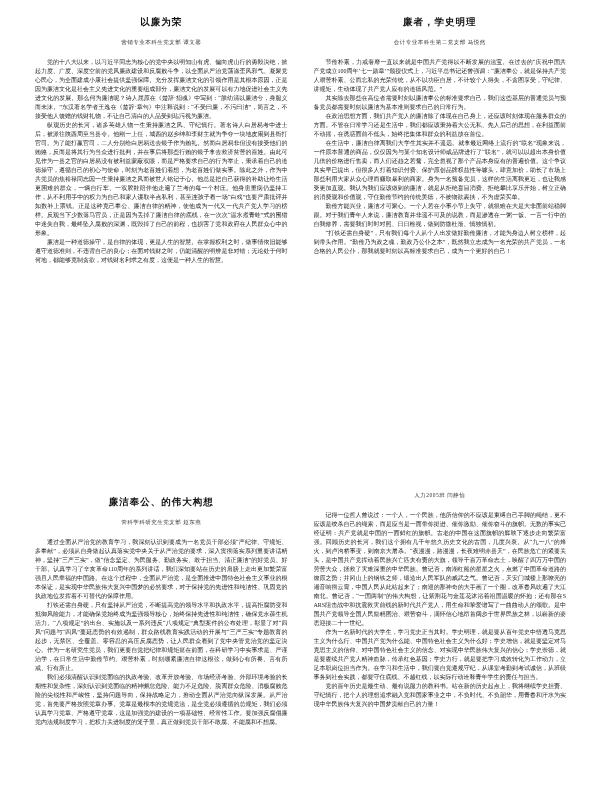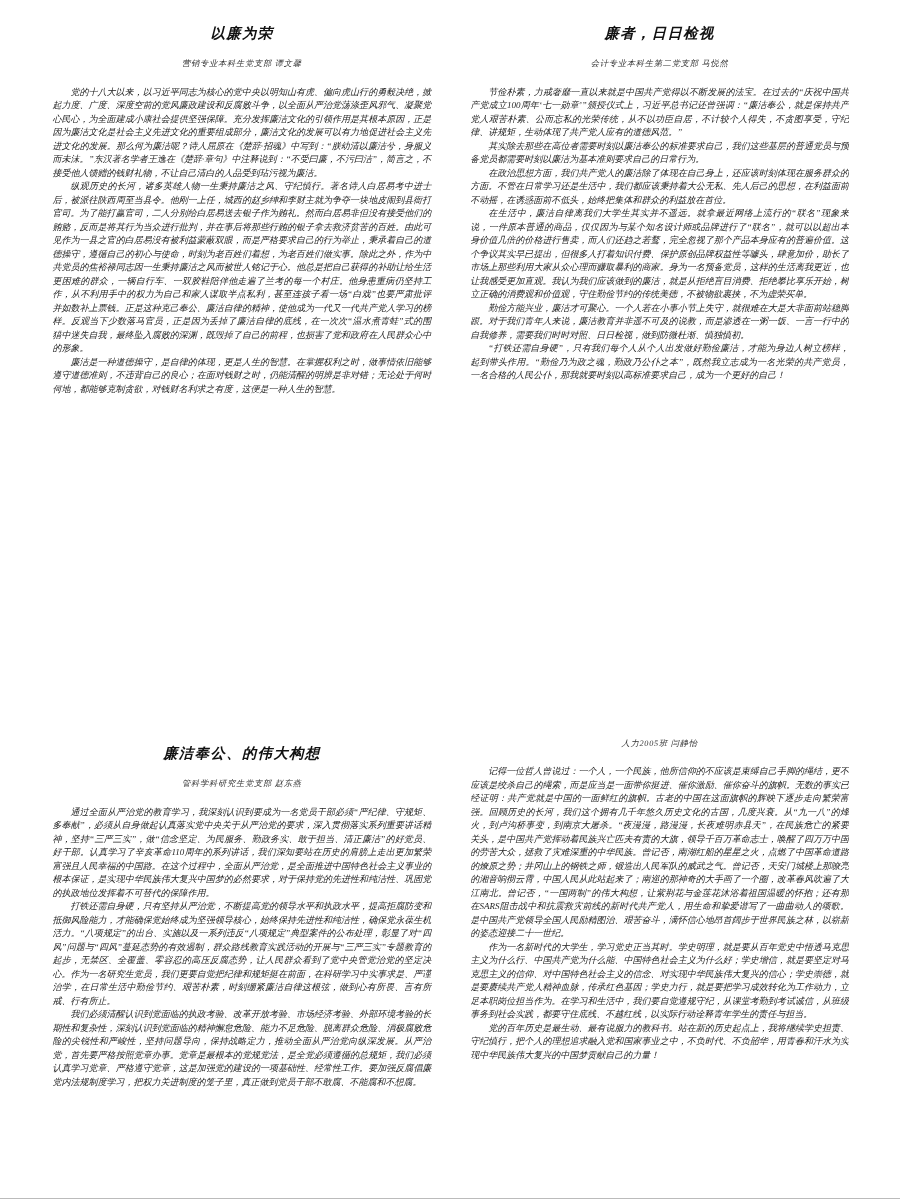--- a/index.html
+++ b/index.html
@@ -2,21 +2,21 @@
 <html><head>
 <meta charset="utf-8">
 <style>
   html,body{margin:0;padding:0;background:#888;}
   .page{
     width:600px;height:799px;box-sizing:border-box;background:#ffffff;
     display:grid;grid-template-columns:1fr 1fr;column-gap:26px;
     padding:12px 34px 6px 35px;overflow:hidden;
     font-family:"Liberation Serif","DejaVu Serif",serif;color:#1c1c1c;
   }
-  .essay{overflow:hidden;font-style:italic;}
+  .essay{overflow:hidden;}
   .cell-top{height:413px;}
   .essay h1{
     font-size:9.5px;font-weight:bold;text-align:center;
     margin:4px 0 10px 0;letter-spacing:1px;color:#111;
   }
   .essay .author{
     font-size:5.5px;text-align:center;margin:0 0 12px 0;color:#333;
     letter-spacing:.5px;
   }
   .essay p{
@@ -32,21 +32,21 @@
 
   <section class="essay cell-top">
     <h1>以廉为荣</h1>
     <div class="author">营销专业本科生党支部 谭文馨</div>
     <p>党的十八大以来，以习近平同志为核心的党中央以明知山有虎、偏向虎山行的勇毅决绝，掀起力度、广度、深度空前的党风廉政建设和反腐败斗争，以全面从严治党荡涤歪风邪气、凝聚党心民心，为全面建成小康社会提供坚强保障。充分发挥廉洁文化的引领作用是其根本原因，正是因为廉洁文化是社会主义先进文化的重要组成部分，廉洁文化的发展可以有力地促进社会主义先进文化的发展。那么何为廉洁呢？诗人屈原在《楚辞·招魂》中写到：“朕幼清以廉洁兮，身服义而未沫。”东汉著名学者王逸在《楚辞·章句》中注释说到：“不受曰廉，不污曰洁”，简言之，不接受他人馈赠的钱财礼物，不让自己清白的人品受到玷污视为廉洁。</p>
     <p>纵观历史的长河，诸多英雄人物一生秉持廉洁之风、守纪慎行。著名诗人白居易考中进士后，被派往陕西周至当县令。他刚一上任，城西的赵乡绅和李财主就为争夺一块地皮闹到县衙打官司。为了能打赢官司，二人分别给白居易送去银子作为贿礼。然而白居易非但没有接受他们的贿赂，反而是将其行为当众进行批判，并在事后将那些行贿的银子拿去救济贫苦的百姓。由此可见作为一县之官的白居易没有被利益蒙蔽双眼，而是严格要求自己的行为举止，秉承着自己的道德操守，遵循自己的初心与使命，时刻为老百姓们着想，为老百姓们做实事。除此之外，作为中共党员的焦裕禄同志因一生秉持廉洁之风而被世人铭记于心。他总是把自己获得的补助让给生活更困难的群众，一辆自行车、一双胶鞋陪伴他走遍了兰考的每一个村庄。他身患重病仍坚持工作，从不利用手中的权力为自己和家人谋取半点私利，甚至连孩子看一场“白戏”也要严肃批评并如数补上票钱。正是这种克己奉公、廉洁自律的精神，使他成为一代又一代共产党人学习的榜样。反观当下少数落马官员，正是因为丢掉了廉洁自律的底线，在一次次“温水煮青蛙”式的围猎中迷失自我，最终坠入腐败的深渊，既毁掉了自己的前程，也损害了党和政府在人民群众心中的形象。</p>
     <p>廉洁是一种道德操守，是自律的体现，更是人生的智慧。在掌握权利之时，做事情依旧能够遵守道德准则，不违背自己的良心；在面对钱财之时，仍能清醒的明辨是非对错；无论处于何时何地，都能够克制贪欲，对钱财名利求之有度，这便是一种人生的智慧。</p>
   </section>
 
   <section class="essay cell-top">
-    <h1>廉者，日日检视</h1>
+    <h1>廉者，学史明理</h1>
     <div class="author">会计专业本科生第二党支部 马悦然</div>
     <p>节俭朴素，力戒奢靡一直以来就是中国共产党得以不断发展的法宝。在过去的“庆祝中国共产党成立100周年‘七一勋章’”颁授仪式上，习近平总书记还曾强调：“廉洁奉公，就是保持共产党人艰苦朴素、公而忘私的光荣传统，从不以功臣自居，不计较个人得失，不贪图享受，守纪律、讲规矩，生动体现了共产党人应有的道德风范。”</p>
     <p>其实除去那些在高位者需要时刻以廉洁奉公的标准要求自己，我们这些基层的普通党员与预备党员都需要时刻以廉洁为基本准则要求自己的日常行为。</p>
     <p>在政治思想方面，我们共产党人的廉洁除了体现在自己身上，还应该时刻体现在服务群众的方面。不管在日常学习还是生活中，我们都应该秉持着大公无私、先人后己的思想，在利益面前不动摇，在诱惑面前不低头，始终把集体和群众的利益放在首位。</p>
     <p>在生活中，廉洁自律离我们大学生其实并不遥远。就拿最近网络上流行的“联名”现象来说，一件原本普通的商品，仅仅因为与某个知名设计师或品牌进行了“联名”，就可以以超出本身价值几倍的价格进行售卖，而人们还趋之若鹜，完全忽视了那个产品本身应有的普遍价值。这个争议其实早已提出，但很多人打着知识付费、保护原创品牌权益性等噱头，肆意加价，助长了市场上那些利用大家从众心理而赚取暴利的商家。身为一名预备党员，这样的生活离我更近，也让我感受更加直观。我认为我们应该做到的廉洁，就是从拒绝盲目消费、拒绝攀比享乐开始，树立正确的消费观和价值观，守住勤俭节约的传统美德，不被物欲裹挟，不为虚荣买单。</p>
     <p>勤俭方能兴业，廉洁才可聚心。一个人若在小事小节上失守，就很难在大是大非面前站稳脚跟。对于我们青年人来说，廉洁教育并非遥不可及的说教，而是渗透在一粥一饭、一言一行中的自我修养，需要我们时时对照、日日检视，做到防微杜渐、慎独慎初。</p>
     <p>“打铁还需自身硬”，只有我们每个人从个人出发做好勤俭廉洁，才能为身边人树立榜样，起到带头作用。“勤俭乃为政之魂，勤政乃公仆之本”，既然我立志成为一名光荣的共产党员，一名合格的人民公仆，那我就要时刻以高标准要求自己，成为一个更好的自己！</p>
   </section>
 
   <section class="essay">

